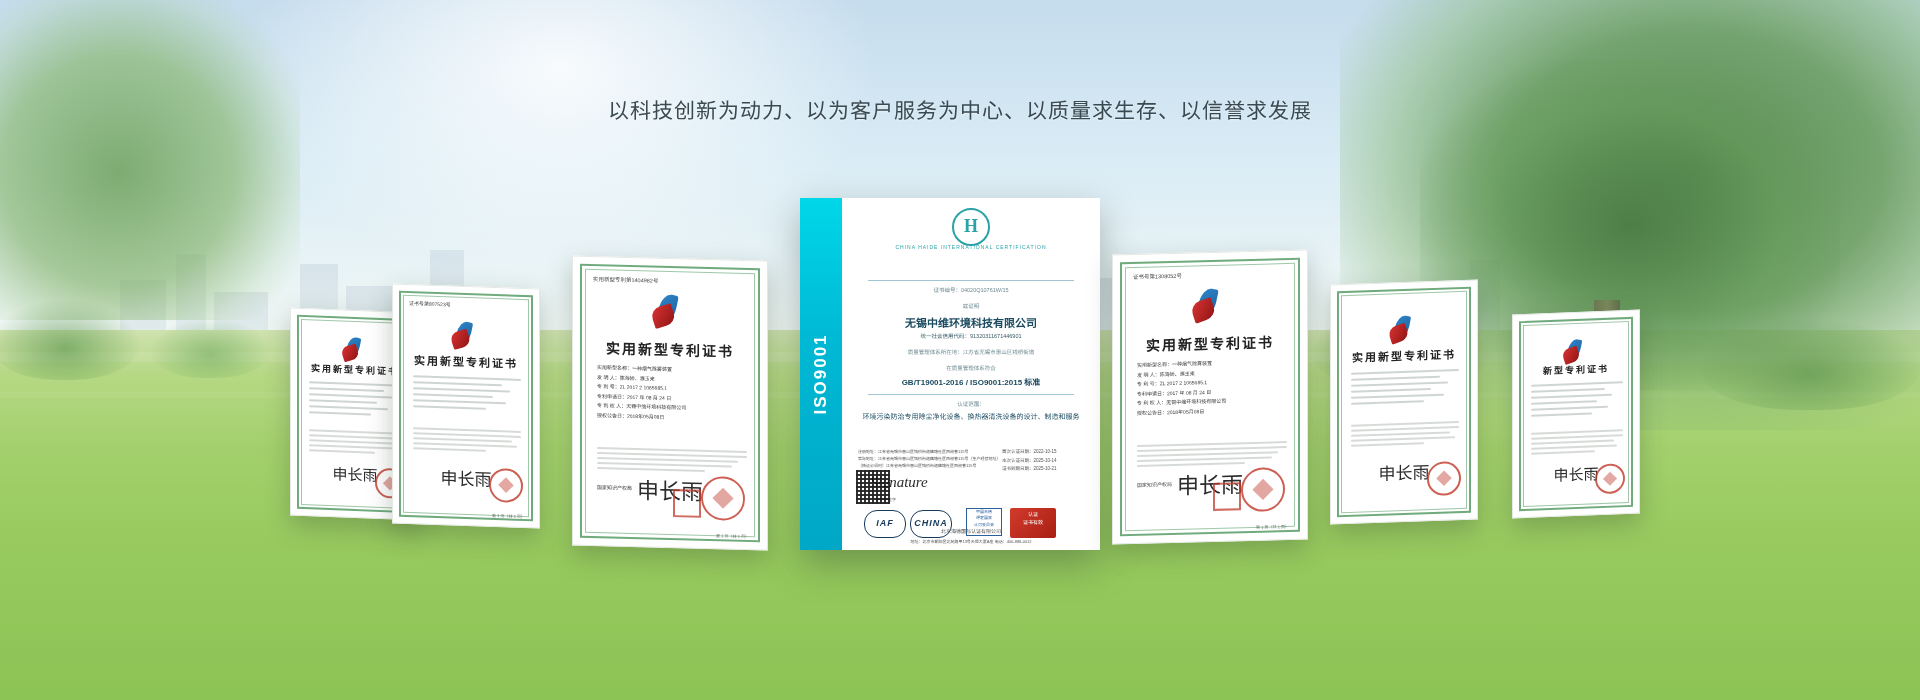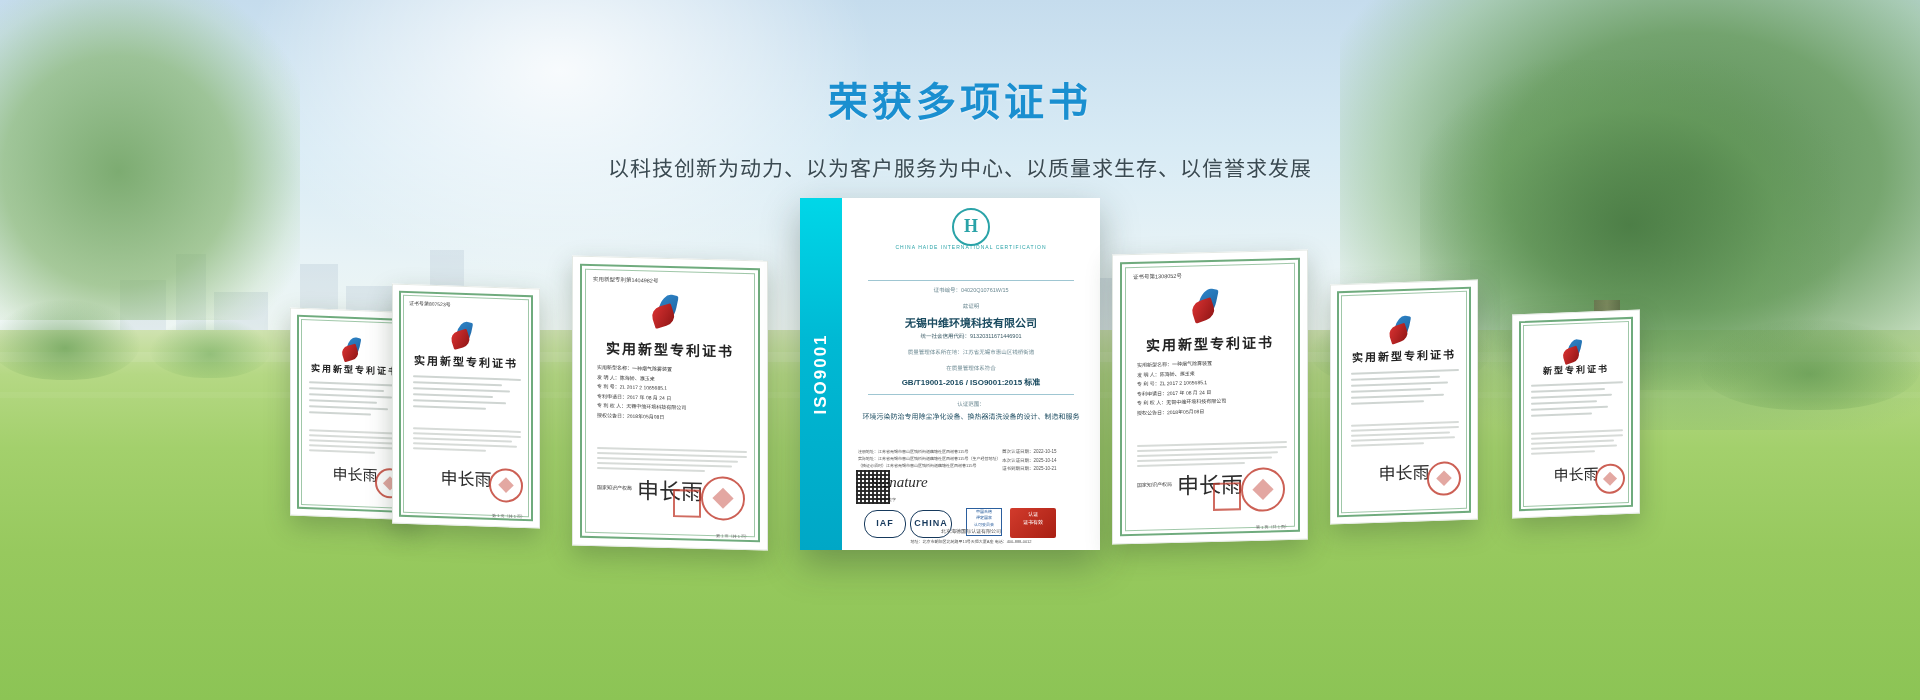--- a/index.html
+++ b/index.html
@@ -301,20 +301,21 @@
     width: 40px; height: 26px;
     border: 1.5px solid #16395c;
     border-radius: 13px;
     color: #16395c;
     font-size: 9px;
     font-weight: bold;
     text-align: center;
     line-height: 24px;
     letter-spacing: 1px;
     background: #fff;
+    font-style: italic;
   }
   .cmark {
     position: absolute;
     width: 34px; height: 26px;
     border: 1px solid #2b5f9e;
     color: #2b5f9e;
     font-size: 4px;
     text-align: center;
     line-height: 1.6;
     background: #fff;
@@ -370,21 +371,20 @@
   <div class="tree-right"></div>
   <div class="tree-right2"></div>
   <div class="trunk"></div>
 
   <div class="shrub" style="left:-10px;  top:300px; width:150px; height:80px;  background:radial-gradient(ellipse at 50% 60%, rgba(92,150,78,0.65), rgba(255,255,255,0) 72%);"></div>
   <div class="shrub" style="left:150px;  top:318px; width:120px; height:60px;  background:radial-gradient(ellipse at 50% 60%, rgba(105,165,90,0.55), rgba(255,255,255,0) 72%);"></div>
   <div class="shrub" style="left:1310px; top:310px; width:180px; height:78px;  background:radial-gradient(ellipse at 50% 60%, rgba(88,145,76,0.6), rgba(255,255,255,0) 72%);"></div>
   <div class="shrub" style="left:1700px; top:320px; width:220px; height:90px;  background:radial-gradient(ellipse at 50% 60%, rgba(86,142,74,0.6), rgba(255,255,255,0) 74%);"></div>
 
   <div class="heading-wrap">
-    <h1 class="title">荣获多项证书</h1>
     <p class="subtitle">以科技创新为动力、以为客户服务为中心、以质量求生存、以信誉求发展</p>
   </div>
 
   <div class="certs">
 
     <div class="cert" style="left:290px; top:310px; width:130px; height:208px; transform: skewY(2.2deg);">
       <div class="cert-inner">
         <div class="frame" style="left:6px; top:6px; right:6px; bottom:6px;"></div>
         <div class="frame inner2" style="left:10px; top:10px; right:10px; bottom:10px;"></div>
         <div class="logo-mark" style="left:50%; top:16px; transform:translateX(-50%) scale(0.62);">

